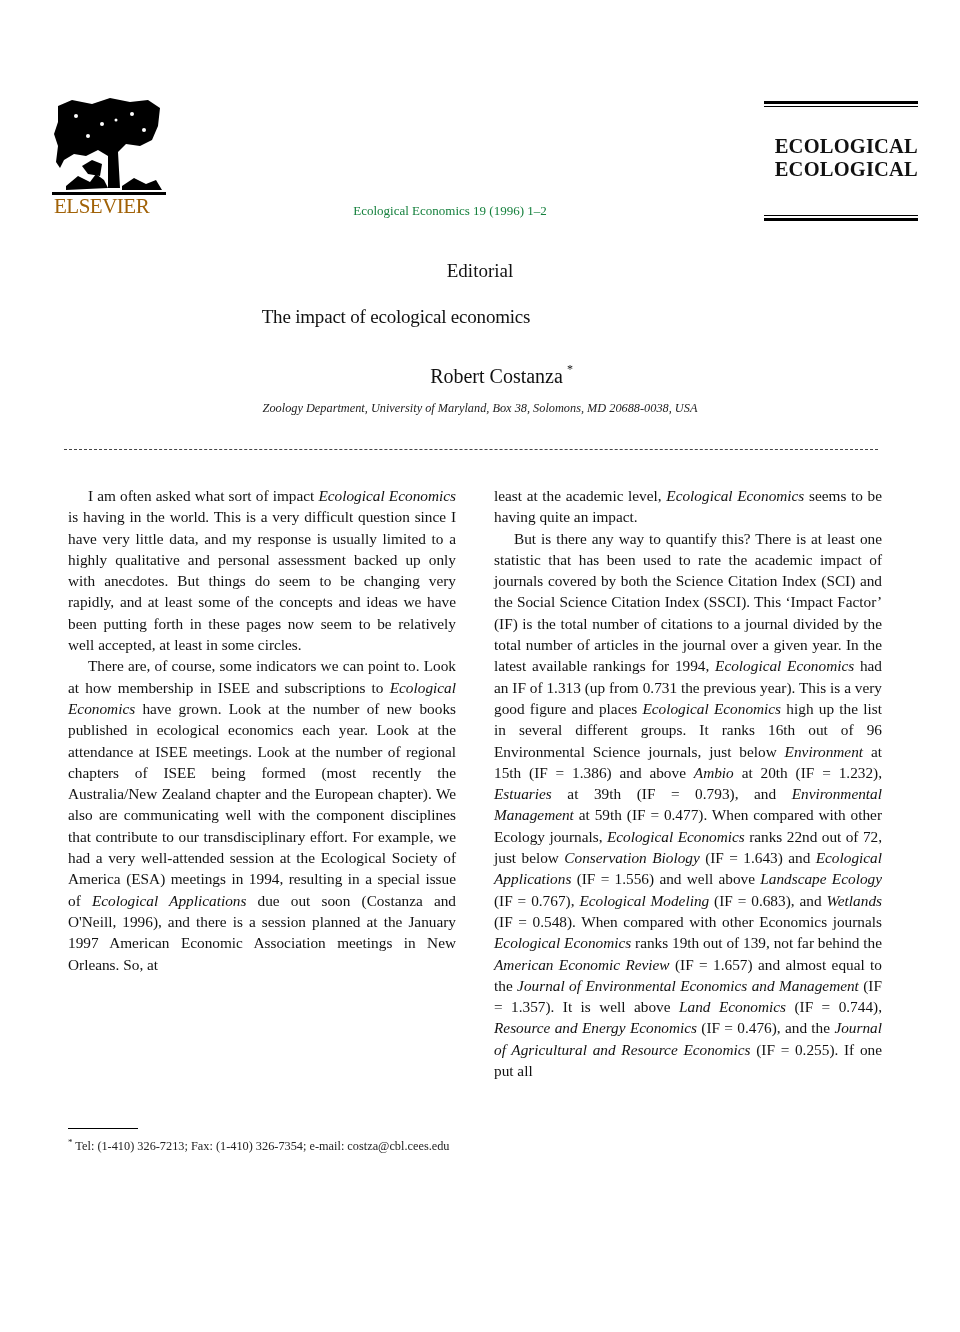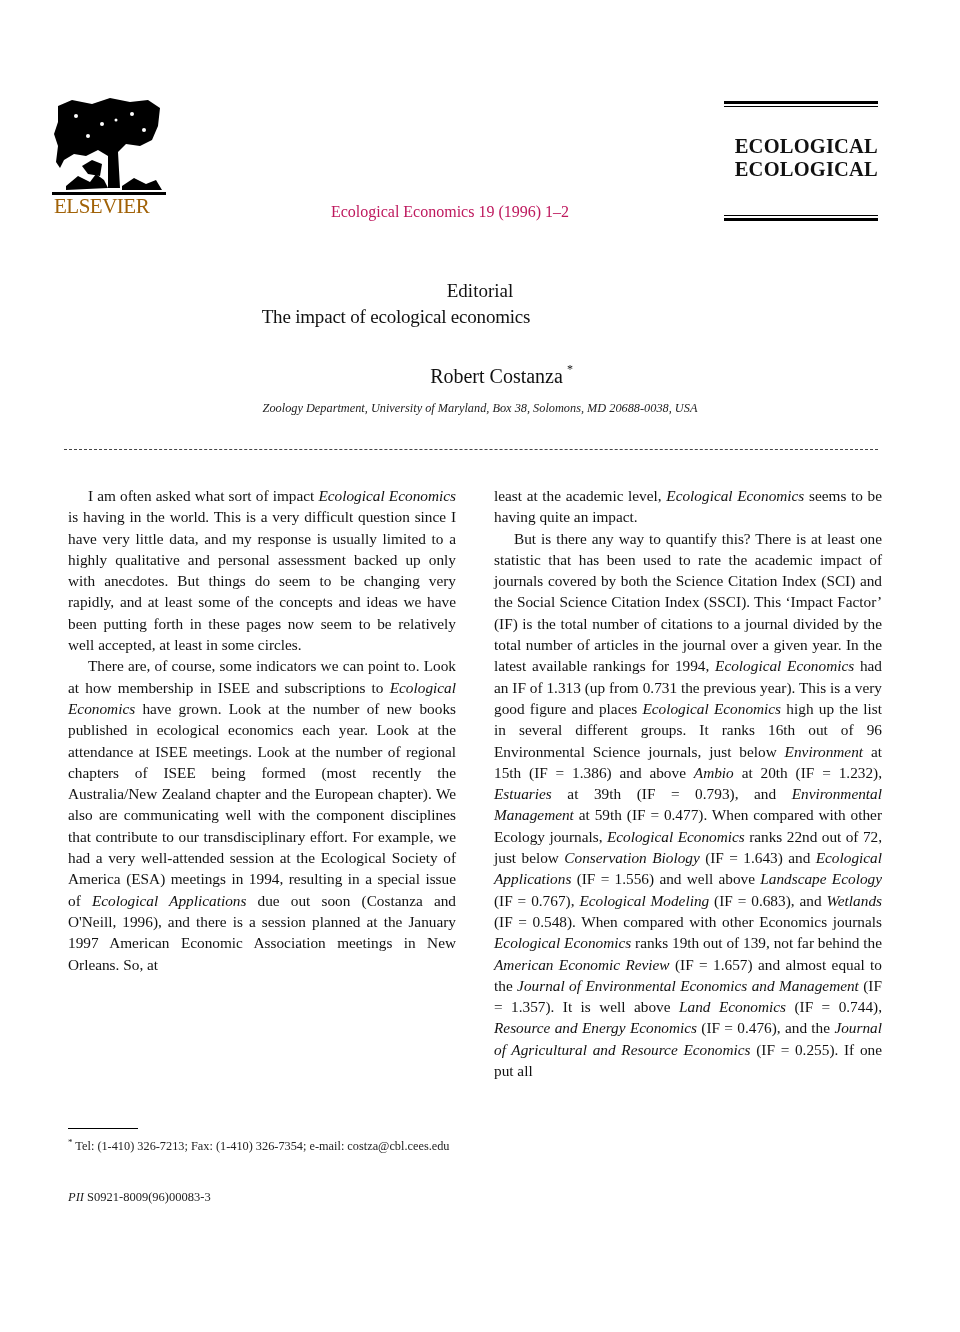--- a/index.html
+++ b/index.html
@@ -8,32 +8,32 @@
 
     .logo { position: absolute; left: 52px; top: 96px; width: 118px; }
     .logo svg { display: block; width: 114px; height: 100px; }
     .logo .publisher {
       font-family: "Liberation Serif", serif; font-size: 21px; letter-spacing: -0.5px;
       margin-top: -2px; color: #a16207; text-align: left; padding-left: 2px;
     }
 
     .citation {
       position: absolute; left: 300px; width: 300px; top: 203px; text-align: center;
-      font-size: 16px; color: #be185d;
+      font-size: 13px; color: #15803d;
     }
 
-    .journal-box { position: absolute; left: 724px; top: 101px; width: 154px; }
+    .journal-box { position: absolute; left: 764px; top: 101px; width: 154px; }
     .rule-double { height: 6px; border-top: 3px solid #000; border-bottom: 1px solid #000; }
     .rule-double.bottom { border-top: 1px solid #000; border-bottom: 3px solid #000; margin-top: 34px; }
     .journal-name {
       text-align: right; font-size: 20.5px; font-weight: bold; line-height: 23px;
       margin-top: 28px; letter-spacing: 0.2px;
     }
 
-    .section-label { position: absolute; top: 280px; left: 0; width: 960px; text-align: center; font-size: 19px; }
+    .section-label { position: absolute; top: 260px; left: 0; width: 960px; text-align: center; font-size: 19px; }
     .title { position: absolute; top: 306px; left: 0; width: 792px; text-align: center; font-size: 19px; letter-spacing: -0.2px; }
     .author { position: absolute; top: 362px; left: 0; width: 960px; text-align: center; font-size: 20px; padding-left: 43px; }
     .author sup { font-size: 12px; vertical-align: 10px; margin-left: 4px; }
     .affiliation {
       position: absolute; top: 399px; left: 64px; width: 832px; text-align: center;
       font-style: italic; font-size: 12.3px; line-height: 18px; color: #222;
     }
     .header-rule { position: absolute; top: 449px; left: 64px; width: 814px; border-top: 1px dashed #444; }
 
     .col { position: absolute; top: 485px; width: 388px; font-size: 15.3px; line-height: 21.3px; text-align: justify; color: #111; }
@@ -99,14 +99,13 @@
     <p><span>But is there any way to quantify this? There is at least one statistic that has been used to rate the academic impact of journals covered by both the Science Citation Index (SCI) and the Social Science Citation Index (SSCI). This ‘Impact Factor’ (IF) is the total number of citations to a journal divided by the total number of articles in the journal over a given year. In the latest available rankings for 1994, </span><i>Ecological Economics</i><span> had an IF of 1.313 (up from 0.731 the previous year). This is a very good figure and places </span><i>Ecological Economics</i><span> high up the list in several different groups. It ranks 16th out of 96 Environmental Science journals, just below </span><i>Environment</i><span> at 15th (IF = 1.386) and above </span><i>Ambio</i><span> at 20th (IF = 1.232), </span><i>Estuaries</i><span> at 39th (IF = 0.793), and </span><i>Environmental Management</i><span> at 59th (IF = 0.477). When compared with other Ecology journals, </span><i>Ecological Economics</i><span> ranks 22nd out of 72, just below </span><i>Conservation Biology</i><span> (IF = 1.643) and </span><i>Ecological Applications</i><span> (IF = 1.556) and well above </span><i>Landscape Ecology</i><span> (IF = 0.767), </span><i>Ecological Modeling</i><span> (IF = 0.683), and </span><i>Wetlands</i><span> (IF = 0.548). When compared with other Economics journals </span><i>Ecological Economics</i><span> ranks 19th out of 139, not far behind the </span><i>American Economic Review</i><span> (IF = 1.657) and almost equal to the </span><i>Journal of Environmental Economics and Management</i><span> (IF = 1.357). It is well above </span><i>Land Economics</i><span> (IF = 0.744), </span><i>Resource and Energy Economics</i><span> (IF = 0.476), and the </span><i>Journal of Agricultural and Resource Economics</i><span> (IF = 0.255). If one put all</span></p>
   </div>
 
 <div class="footnote-rule"></div>
 <div class="footnote">
   <sup>*</sup>
   <span>Tel: (1-410) 326-7213; Fax: (1-410) 326-7354; e-mail: costza@cbl.cees.edu</span>
 </div>
 
 <div class="imprint">
-  <div><i>PII</i> <span>S0921-8009(96)00083-3</span></div>
 </div>
 
 </body></html>

